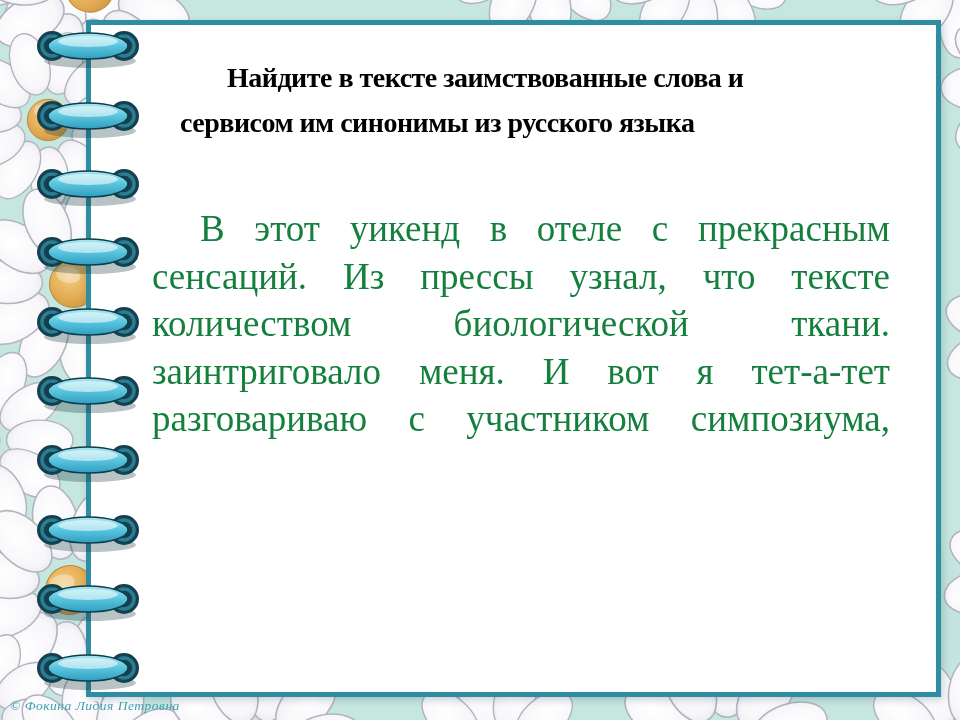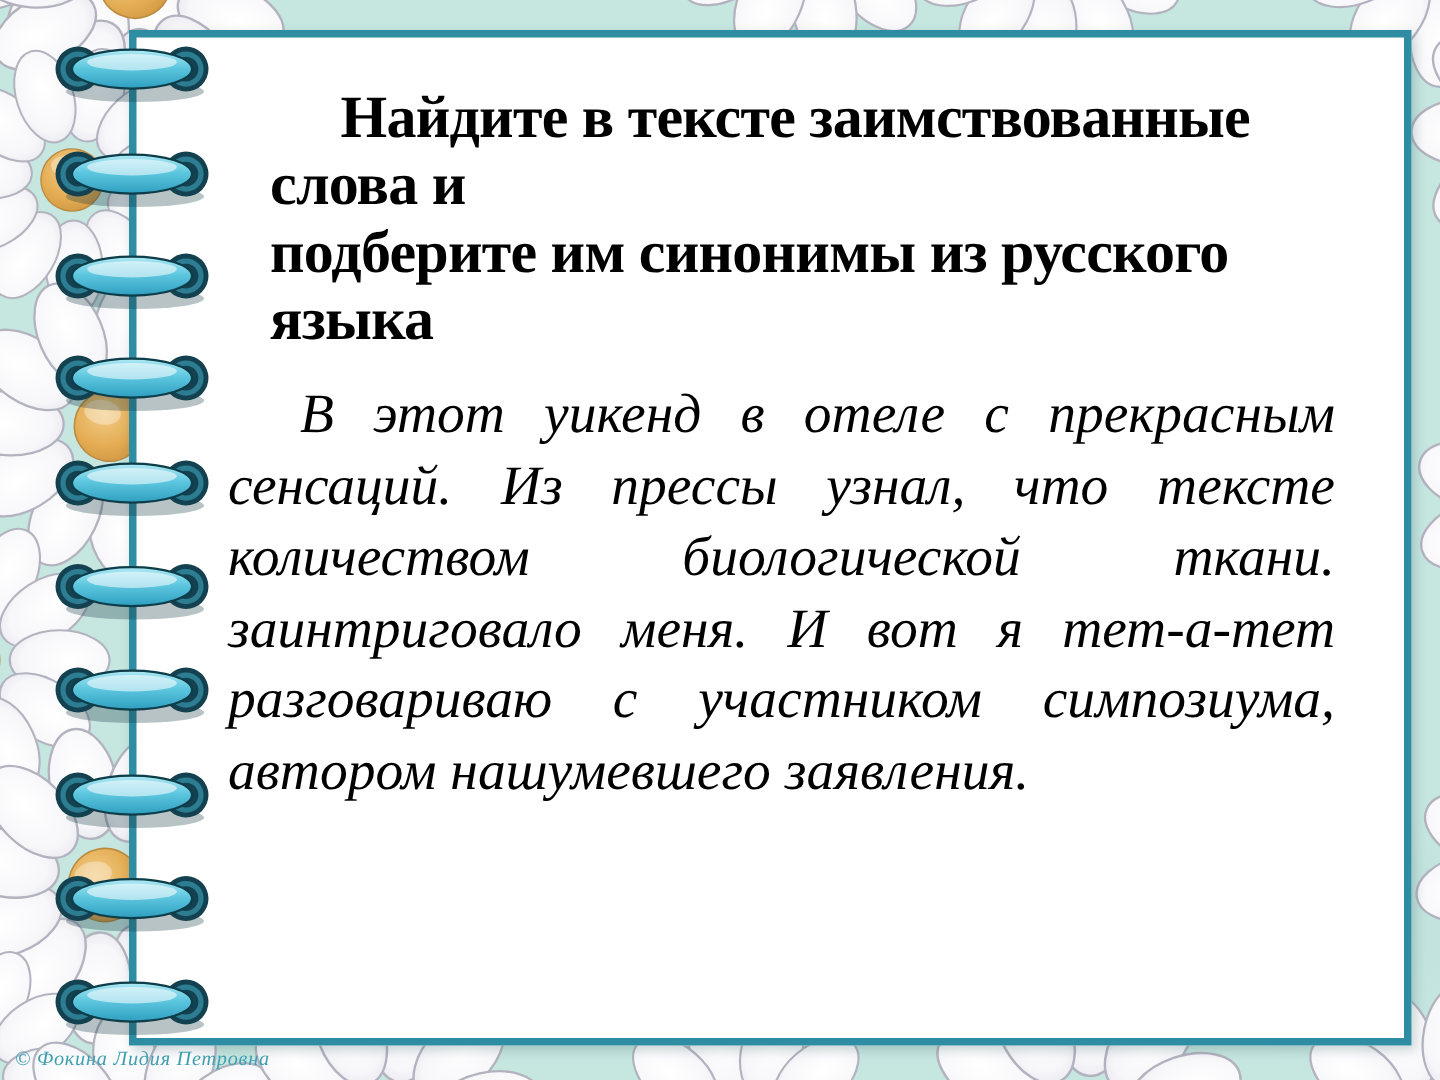--- a/index.html
+++ b/index.html
@@ -26,36 +26,35 @@
     box-sizing:border-box;
     z-index:2;
     box-shadow:2px 3px 7px rgba(50,90,95,.25);
   }
 
   .card-title{
     margin-top:30px;
     padding-left:89px;
     padding-right:30px;
     font-weight:bold;
-    font-size:40px;
+    font-size:28px;
     line-height:45px;
     color:#000000;
     letter-spacing:-0.5px;
     text-align:left;
   }
   .card-title .t-line-1{text-indent:47px;}
 
   .card-body{
-    margin-top:18px;
+    margin-top:60px;
     padding-left:61px;
     padding-right:46px;
-    font-style:italic;
     font-size:37px;
     line-height:47.6px;
-    color:#000000;
+    color:#15803d;
   }
   .card-body .b-line{
     text-align:justify;
     text-align-last:justify;
     white-space:normal;
   }
   .card-body .b-line.first{text-indent:48px;}
   .card-body .b-line.last{text-align-last:left;}
 
   .rings-layer{position:absolute;left:0;top:0;z-index:3;pointer-events:none;}
@@ -124,30 +123,29 @@
     <use href="#daisy" transform="translate(95,772)  rotate(-10)"></use>
     <use href="#daisy" transform="translate(258,752) rotate(12) scale(1.05)"></use>
     <use href="#daisy" transform="translate(497,758) rotate(-16) scale(0.95)"></use>
     <use href="#daisy" transform="translate(722,750) rotate(6) scale(1.1)"></use>
     <use href="#daisy" transform="translate(958,754) rotate(-22)"></use>
   </svg>
 
   <div class="card">
     <div class="card-title">
       <div class="t-line-1">Найдите в тексте заимствованные слова и</div>
-      <div class="t-line-2">подберите им синонимы из русского языка</div>
+      <div class="t-line-2">сервисом им синонимы из русского языка</div>
     </div>
 
     <div class="card-body">
       <div class="b-line first">В этот уикенд в отеле с прекрасным</div>
       <div class="b-line">сенсаций. Из прессы узнал, что тексте</div>
       <div class="b-line">количеством биологической ткани.</div>
       <div class="b-line">заинтриговало меня. И вот я тет-а-тет</div>
       <div class="b-line">разговариваю с участником симпозиума,</div>
-      <div class="b-line last">автором нашумевшего заявления.</div>
     </div>
   </div>
 
   <svg class="rings-layer" width="960" height="720" viewBox="0 0 960 720" aria-hidden="true">
     <defs>
       <linearGradient id="gRing" x1="0" y1="0" x2="0" y2="1">
         <stop offset="0" stop-color="#b0e9f4"></stop>
         <stop offset="0.45" stop-color="#5fc8e0"></stop>
         <stop offset="1" stop-color="#2f9fc0"></stop>
       </linearGradient>

